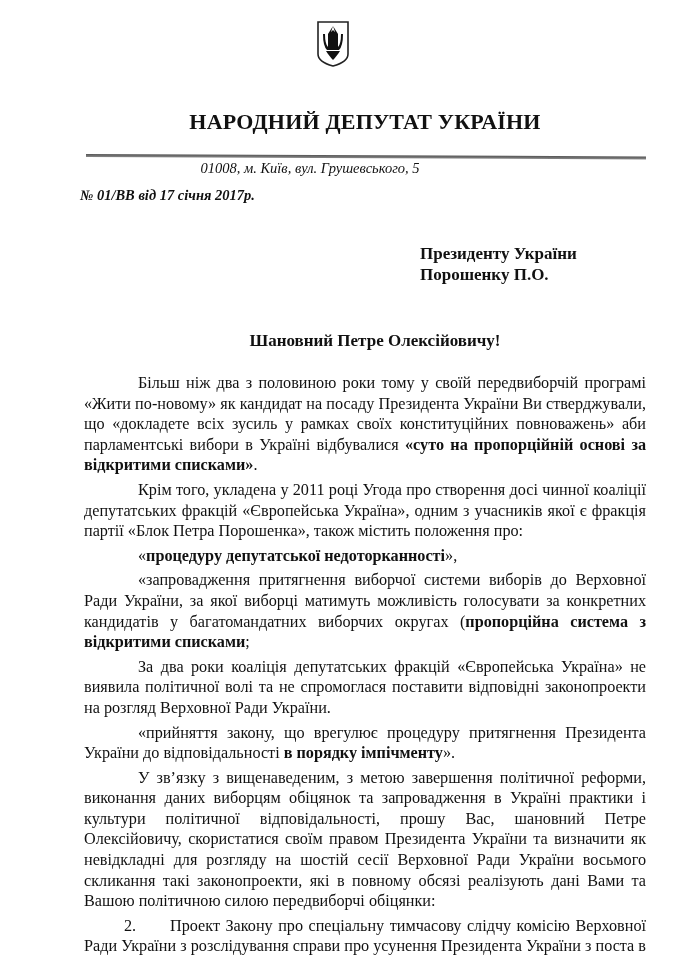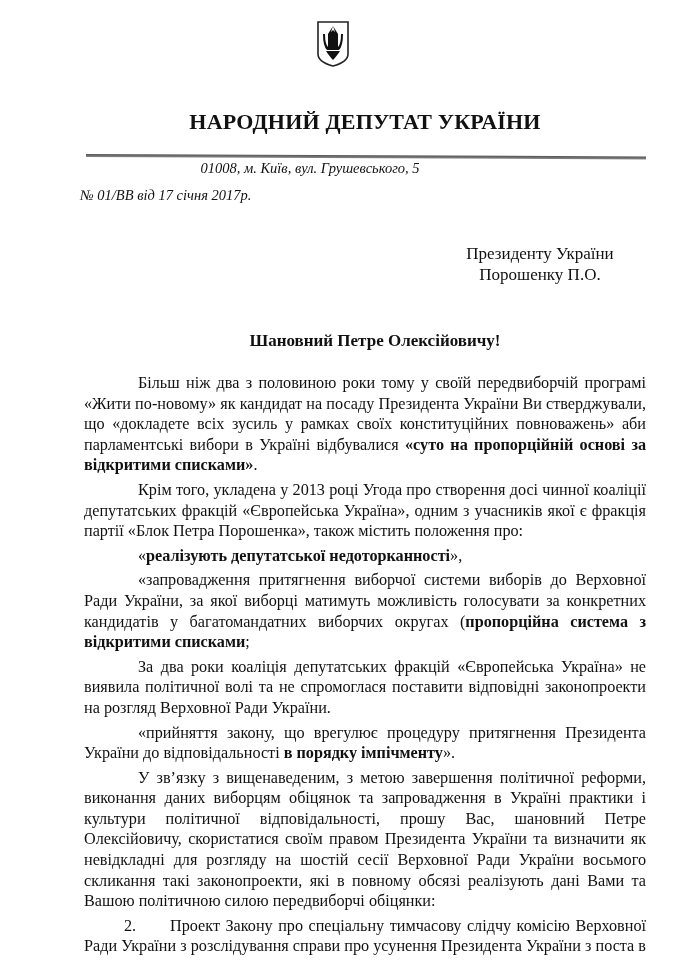--- a/index.html
+++ b/index.html
@@ -22,25 +22,25 @@
     background: linear-gradient(#555, #888);
     transform: rotate(0.25deg); transform-origin: left center;
   }
   .hdr-address {
     position: absolute; left: 0; width: 680px; top: 160px;
     text-align: center; font-style: italic; font-size: 14.5px;
     transform: translateX(-30px);
   }
   .ref {
     position: absolute; left: 80px; top: 187px;
-    font-style: italic; font-weight: normal; font-size: 14.5px;
+    font-style: italic; font-weight: bold; font-size: 14.5px;
   }
   .addressee {
     position: absolute; left: 420px; top: 243px; width: 240px;
-    text-align: center; font-weight: normal; font-size: 17px; line-height: 21px;
+    text-align: left; font-weight: bold; font-size: 17px; line-height: 21px;
   }
   .salutation {
     position: absolute; left: 0; width: 680px; top: 331px;
     text-align: center; font-weight: bold; font-size: 17px;
     transform: translateX(35px);
   }
   .body-text {
     position: absolute; left: 80px; top: 369px; width: 570px;
     font-size: 16.2px; line-height: 20.6px; text-align: justify;
   }
@@ -70,22 +70,22 @@
 
   <div class="addressee">
     <div>Президенту України</div>
     <div>Порошенку П.О.</div>
   </div>
 
   <div class="salutation">Шановний Петре Олексійовичу!</div>
 
   <div class="body-text">
     <p><span>Більш ніж два з половиною роки тому у своїй передвиборчій програмі «Жити по-новому» як кандидат на посаду Президента України Ви стверджували, що «докладете всіх зусиль у рамках своїх конституційних повноважень» аби парламентські вибори в Україні відбувалися </span><b>«суто на пропорційній основі за відкритими списками»</b><span>.</span></p>
-    <p>Крім того, укладена у 2013 році Угода про створення досі чинної коаліції депутатських фракцій «Європейська Україна», одним з учасників якої є фракція партії «Блок Петра Порошенка», також містить положення про:</p>
-    <p><span>«</span><b>реалізують депутатської недоторканності</b><span>»,</span></p>
+    <p>Крім того, укладена у 2011 році Угода про створення досі чинної коаліції депутатських фракцій «Європейська Україна», одним з учасників якої є фракція партії «Блок Петра Порошенка», також містить положення про:</p>
+    <p><span>«</span><b>процедуру депутатської недоторканності</b><span>»,</span></p>
     <p><span>«запровадження притягнення виборчої системи виборів до Верховної Ради України, за якої виборці матимуть можливість голосувати за конкретних кандидатів у багатомандатних виборчих округах (</span><b>пропорційна система з відкритими списками</b><span>;</span></p>
     <p>За два роки коаліція депутатських фракцій «Європейська Україна» не виявила політичної волі та не спромоглася поставити відповідні законопроекти на розгляд Верховної Ради України.</p>
     <p><span>«прийняття закону, що врегулює процедуру притягнення Президента України до відповідальності </span><b>в порядку імпічменту</b><span>».</span></p>
     <p>У зв’язку з вищенаведеним, з метою завершення політичної реформи, виконання даних виборцям обіцянок та запровадження в Україні практики і культури політичної відповідальності, прошу Вас, шановний Петре Олексійовичу, скористатися своїм правом Президента України та визначити як невідкладні для розгляду на шостій сесії Верховної Ради України восьмого скликання такі законопроекти, які в повному обсязі реалізують дані Вами та Вашою політичною силою передвиборчі обіцянки:</p>
     <p class="item"><span class="num">2.</span><span>Проект Закону про спеціальну тимчасову слідчу комісію Верховної Ради України з розслідування справи про усунення Президента України з поста в порядку імпічменту (№ 2278 від 03.03.2015);</span></p>
   </div>
 
 </div>
 
 </body></html>

